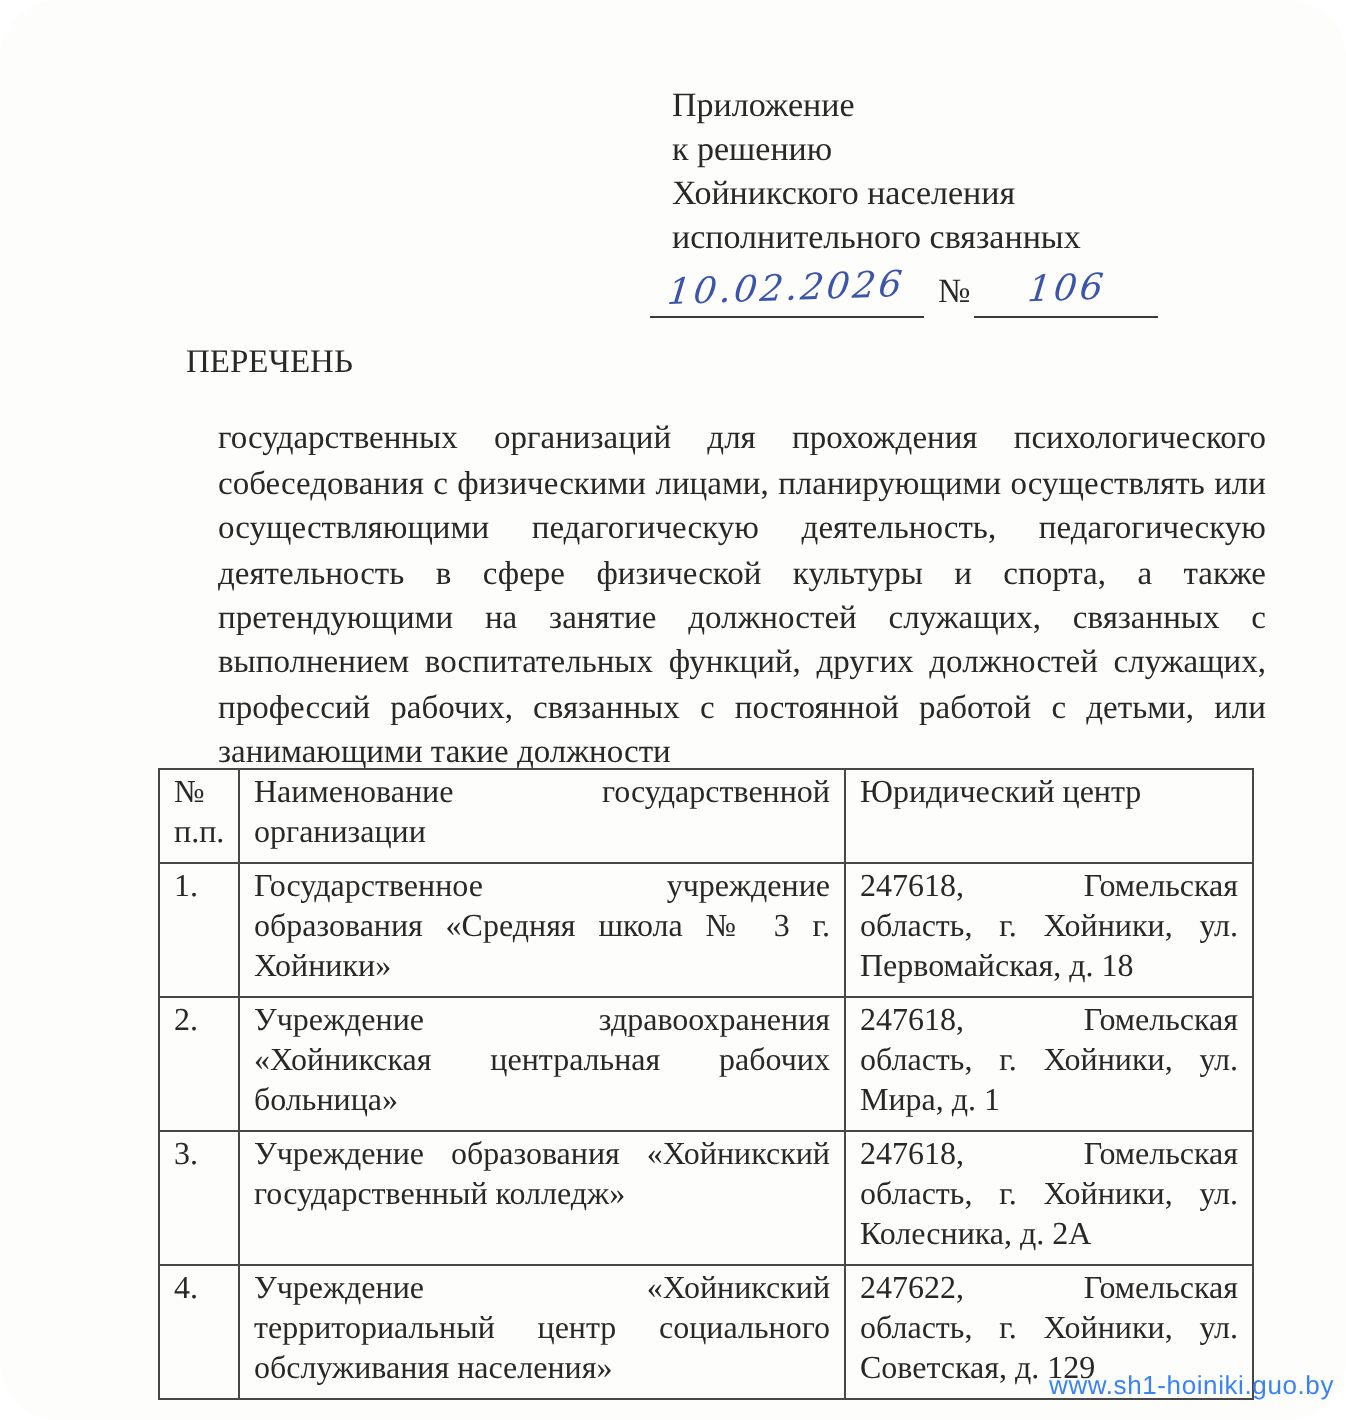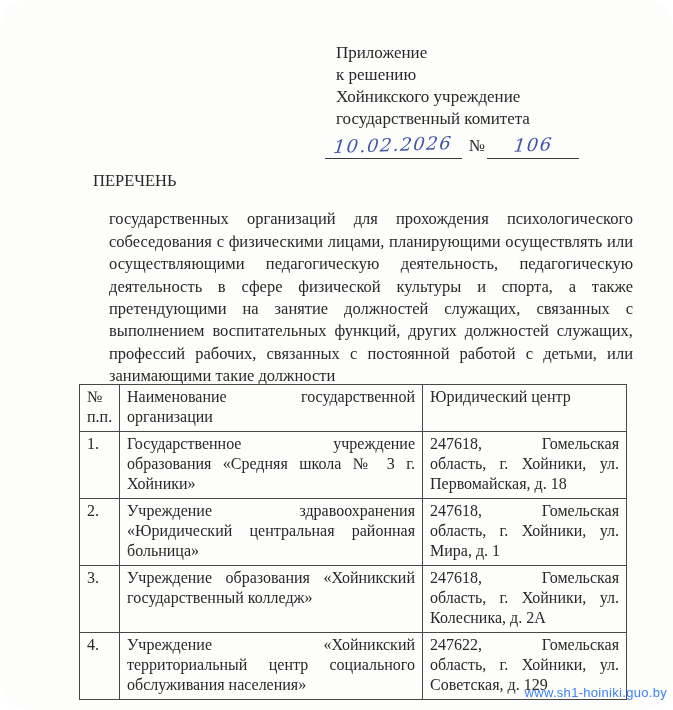--- a/index.html
+++ b/index.html
@@ -104,22 +104,22 @@
   }
 </style>
 </head>
 <body>
 
 <div class="page">
 
   <div class="appendix">
     <div>Приложение</div>
     <div>к решению</div>
-    <div>Хойникского учреждение</div>
-    <div>государственный комитета</div>
+    <div>Хойникского населения</div>
+    <div>исполнительного связанных</div>
     <div class="sign-line">
       <span class="u-date"><span class="hw">10.02.2026</span></span><span class="no-sign">№</span><span class="u-num"><span class="hw">106</span></span>
     </div>
   </div>
 
   <div class="desc-block">
     <div class="desc-title">ПЕРЕЧЕНЬ</div>
     <p class="desc-text">государственных организаций для прохождения психологического собеседования с физическими лицами, планирующими осуществлять или осуществляющими педагогическую деятельность, педагогическую деятельность в сфере физической культуры и спорта, а также претендующими на занятие должностей служащих, связанных с выполнением воспитательных функций, других должностей служащих, профессий рабочих, связанных с постоянной работой с детьми, или занимающими такие должности</p>
   </div>
 
@@ -137,21 +137,21 @@
       </tr>
     </thead>
     <tbody>
       <tr>
         <td>1.</td>
         <td class="just">Государственное учреждение образования «Средняя школа № 3 г. Хойники»</td>
         <td class="just">247618, Гомельская область, г. Хойники, ул. Первомайская, д. 18</td>
       </tr>
       <tr>
         <td>2.</td>
-        <td class="just">Учреждение здравоохранения «Юридический центральная районная больница»</td>
+        <td class="just">Учреждение здравоохранения «Хойникская центральная рабочих больница»</td>
         <td class="just">247618, Гомельская область, г. Хойники, ул. Мира, д. 1</td>
       </tr>
       <tr>
         <td>3.</td>
         <td class="just">Учреждение образования «Хойникский государственный колледж»</td>
         <td class="just">247618, Гомельская область, г. Хойники, ул. Колесника, д. 2А</td>
       </tr>
       <tr>
         <td>4.</td>
         <td class="just">Учреждение «Хойникский территориальный центр социального обслуживания населения»</td>

